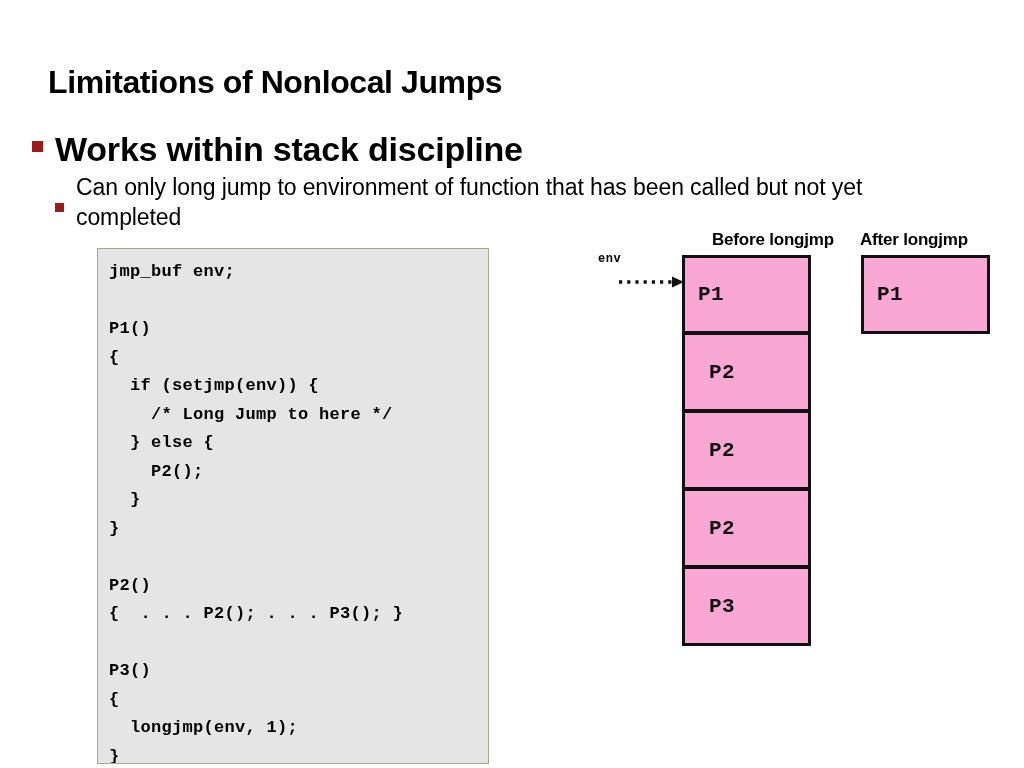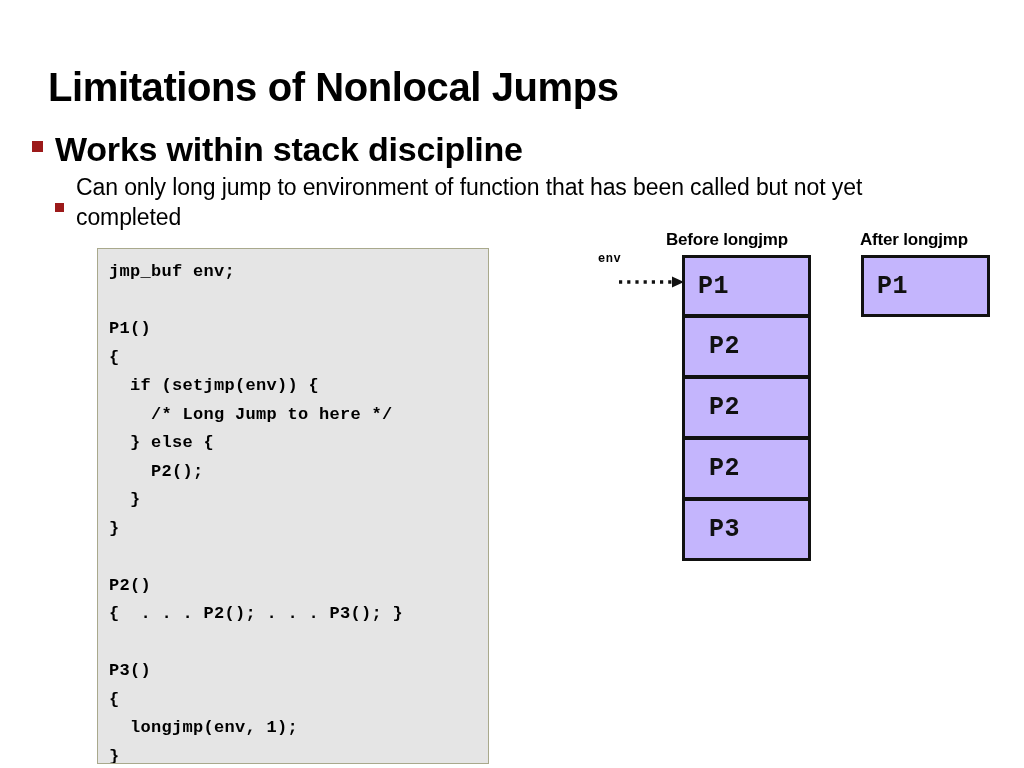--- a/index.html
+++ b/index.html
@@ -14,21 +14,21 @@
     overflow: hidden;
     font-family: "Liberation Sans", sans-serif;
     color: #000000;
   }
 
   
   #slide-title {
     position: absolute;
     left: 48px;
     top: 66px;
-    font-size: 40px;
+    font-size: 32px;
     font-weight: bold;
     letter-spacing: -0.4px;
     line-height: 1.05;
     white-space: nowrap;
   }
 
   
   #bullet-l1 {
     position: absolute;
     left: 32px;
@@ -101,45 +101,45 @@
   }
 
   
   .stack-caption {
     position: absolute;
     font-size: 17px;
     font-weight: bold;
     letter-spacing: -0.2px;
     white-space: nowrap;
   }
-  #caption-before { left: 666px; top: 230px; }
+  #caption-before { left: 712px; top: 230px; }
   #caption-after  { left: 860px; top: 230px; }
 
   #stack-before {
     position: absolute;
     left: 682px;
     top: 255px;
     width: 129px;
   }
   #stack-after {
     position: absolute;
     left: 861px;
     top: 255px;
     width: 129px;
   }
   .frame {
-    background: #c4b5fd;
+    background: #f9a8d4;
     border: 3px solid #111111;
     box-sizing: border-box;
-    height: 62px;
+    height: 79px;
     display: flex;
     align-items: center;
     padding-left: 13px;
     font-family: "Liberation Mono", "DejaVu Sans Mono", monospace;
-    font-size: 25px;
+    font-size: 21px;
     font-weight: bold;
     color: #111111;
     letter-spacing: 0.5px;
   }
   .frame + .frame { border-top-width: 2px; margin-top: -1px; padding-left: 24px; }
 
   
   #env-label {
     position: absolute;
     left: 598px;

